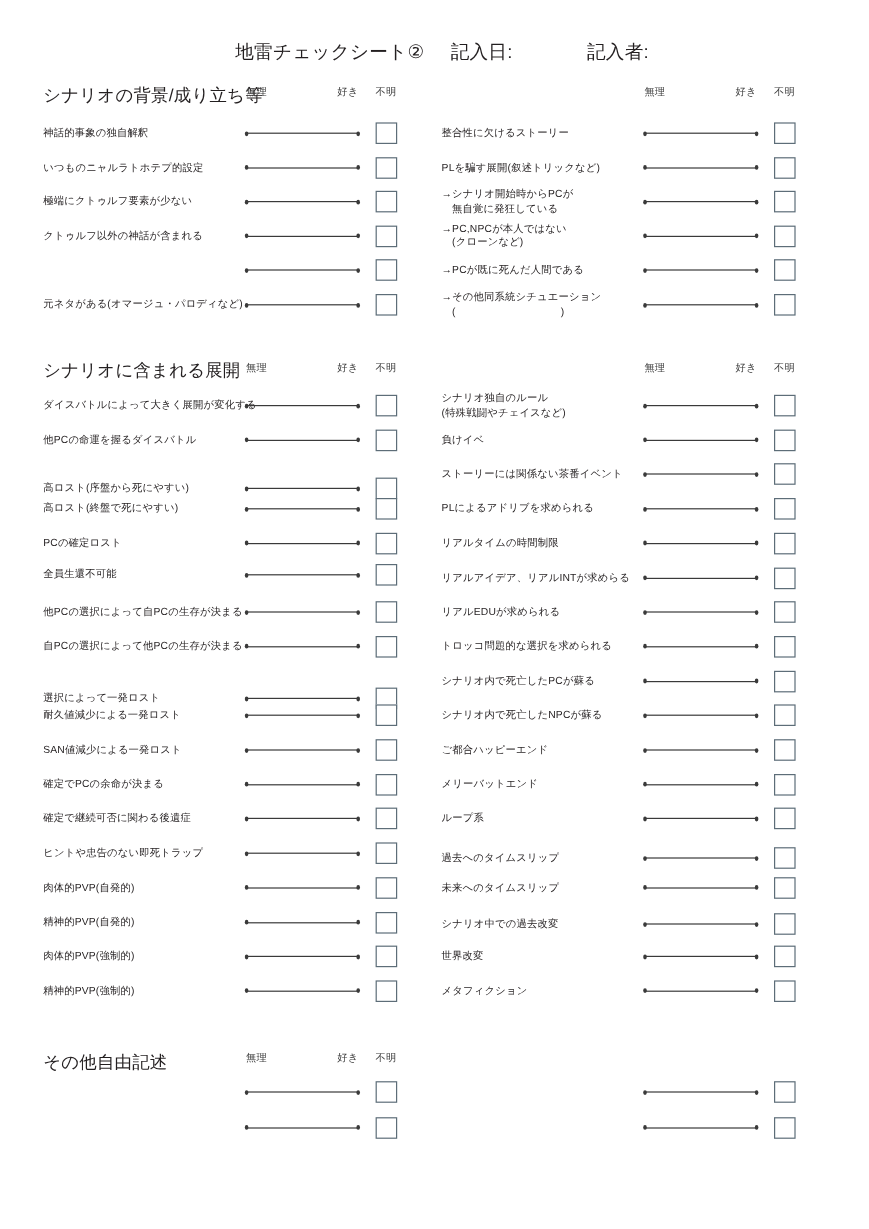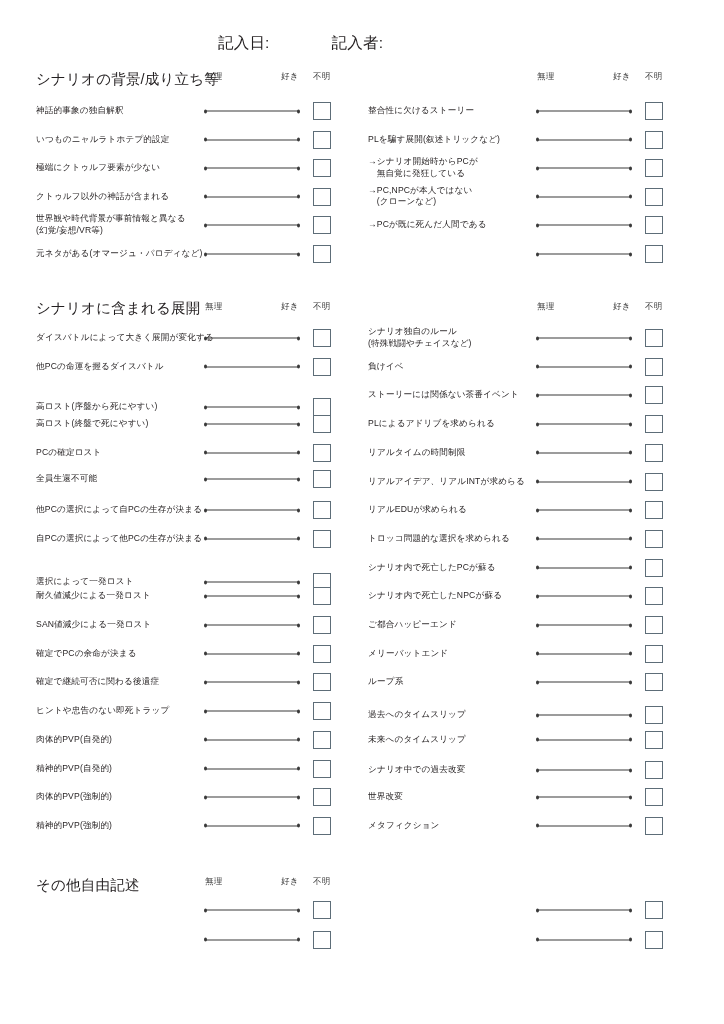--- a/index.html
+++ b/index.html
@@ -127,20 +127,21 @@
     box-sizing: content-box;
   }
   .col-right .checkbox { left: 645px; }
 </style>
 </head>
 <body>
 
 <div class="page">
 
   <div class="title-bar">
+    <span class="doc-title">地雷チェックシート②</span>
     <span class="gap-a"></span>
     <span class="title-field">記入日:</span>
     <span class="gap-b"></span>
     <span class="title-field">記入者:</span>
   </div>
 
   <div id="sections-root">
       <div class="section">
         <div class="section-head" style="top: 70px;">シナリオの背景/成り立ち等</div>
         <div class="col-left">
@@ -168,22 +169,20 @@
             <div class="row-label">極端にクトゥルフ要素が少ない</div>
             <div class="scale"></div>
             <div class="checkbox"></div>
           </div>
           <div class="row" style="top: 186.8px; text-align: right;">
             <div class="row-label">クトゥルフ以外の神話が含まれる</div>
             <div class="scale"></div>
             <div class="checkbox"></div>
           </div>
           <div class="row" style="top: 215.4px;">
-            <div class="row-label">世界観や時代背景が事前情報と異なる
-(幻覚/妄想/VR等)</div>
             <div class="scale"></div>
             <div class="checkbox"></div>
           </div>
           <div class="row" style="top: 244px;">
             <div class="row-label">元ネタがある(オマージュ・パロディなど)</div>
             <div class="scale"></div>
             <div class="checkbox"></div>
           </div>
         </div>
         <div class="col-right">
@@ -208,20 +207,22 @@
 　(クローンなど)</div>
             <div class="scale"></div>
             <div class="checkbox"></div>
           </div>
           <div class="row" style="top: 215.4px;">
             <div class="row-label">→PCが既に死んだ人間である</div>
             <div class="scale"></div>
             <div class="checkbox"></div>
           </div>
           <div class="row" style="top: 244px;">
+            <div class="row-label">→その他同系統シチュエーション
+　(　　　　　　　　　　)</div>
             <div class="scale"></div>
             <div class="checkbox"></div>
           </div>
         </div>
       </div>
       <div class="section">
         <div class="section-head" style="top: 299px;">シナリオに含まれる展開</div>
         <div class="col-left">
           <div class="scale-head hd-muri" style="top: 301px;">無理</div>
           <div class="scale-head hd-suki" style="top: 301px;">好き</div>

